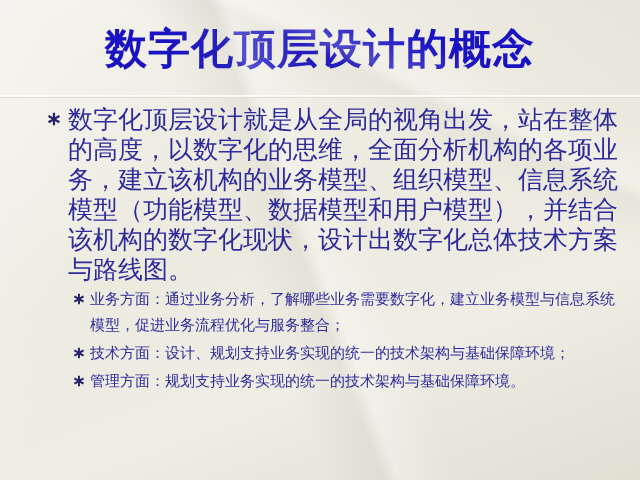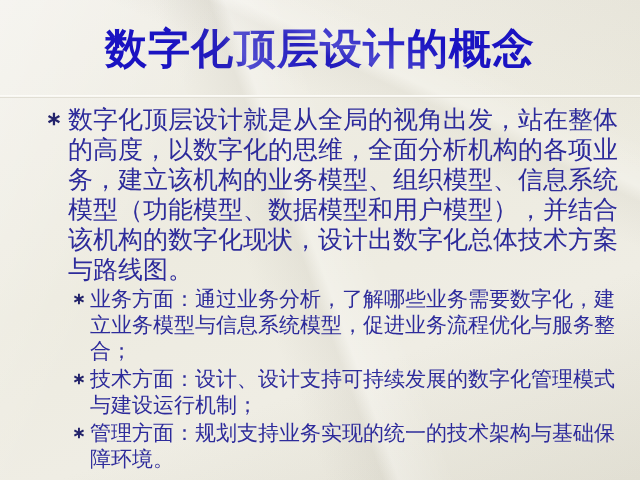--- a/index.html
+++ b/index.html
@@ -86,21 +86,21 @@
   .level2 {
     margin-left: 68px;
     margin-top: 2px;
   }
   .level2 .marker {
     width: 22px;
     font-size: 16px;
     line-height: 26px;
   }
   .level2 .text {
-    font-size: 21px;
+    font-size: 15px;
     line-height: 26px;
   }
 </style>
 </head>
 <body>
 
 <div class="slide">
 
   <h1 class="title">数字化顶层设计的概念</h1>
 
@@ -113,21 +113,21 @@
       <span class="text">数字化顶层设计就是从全局的视角出发，站在整体的高度，以数字化的思维，全面分析机构的各项业务，建立该机构的业务模型、组织模型、信息系统模型（功能模型、数据模型和用户模型），并结合该机构的数字化现状，设计出数字化总体技术方案与路线图。</span>
     </div>
 
     <div class="bullet level2">
       <span class="marker">∗</span>
       <span class="text">业务方面：通过业务分析，了解哪些业务需要数字化，建立业务模型与信息系统模型，促进业务流程优化与服务整合；</span>
     </div>
 
     <div class="bullet level2">
       <span class="marker">∗</span>
-      <span class="text">技术方面：设计、设计支持可持续发展的数字化管理模式与建设运行机制；</span>
+      <span class="text">技术方面：设计、规划支持业务实现的统一的技术架构与基础保障环境；</span>
     </div>
 
     <div class="bullet level2">
       <span class="marker">∗</span>
       <span class="text">管理方面：规划支持业务实现的统一的技术架构与基础保障环境。</span>
     </div>
 
   </div>
 </div>
 

